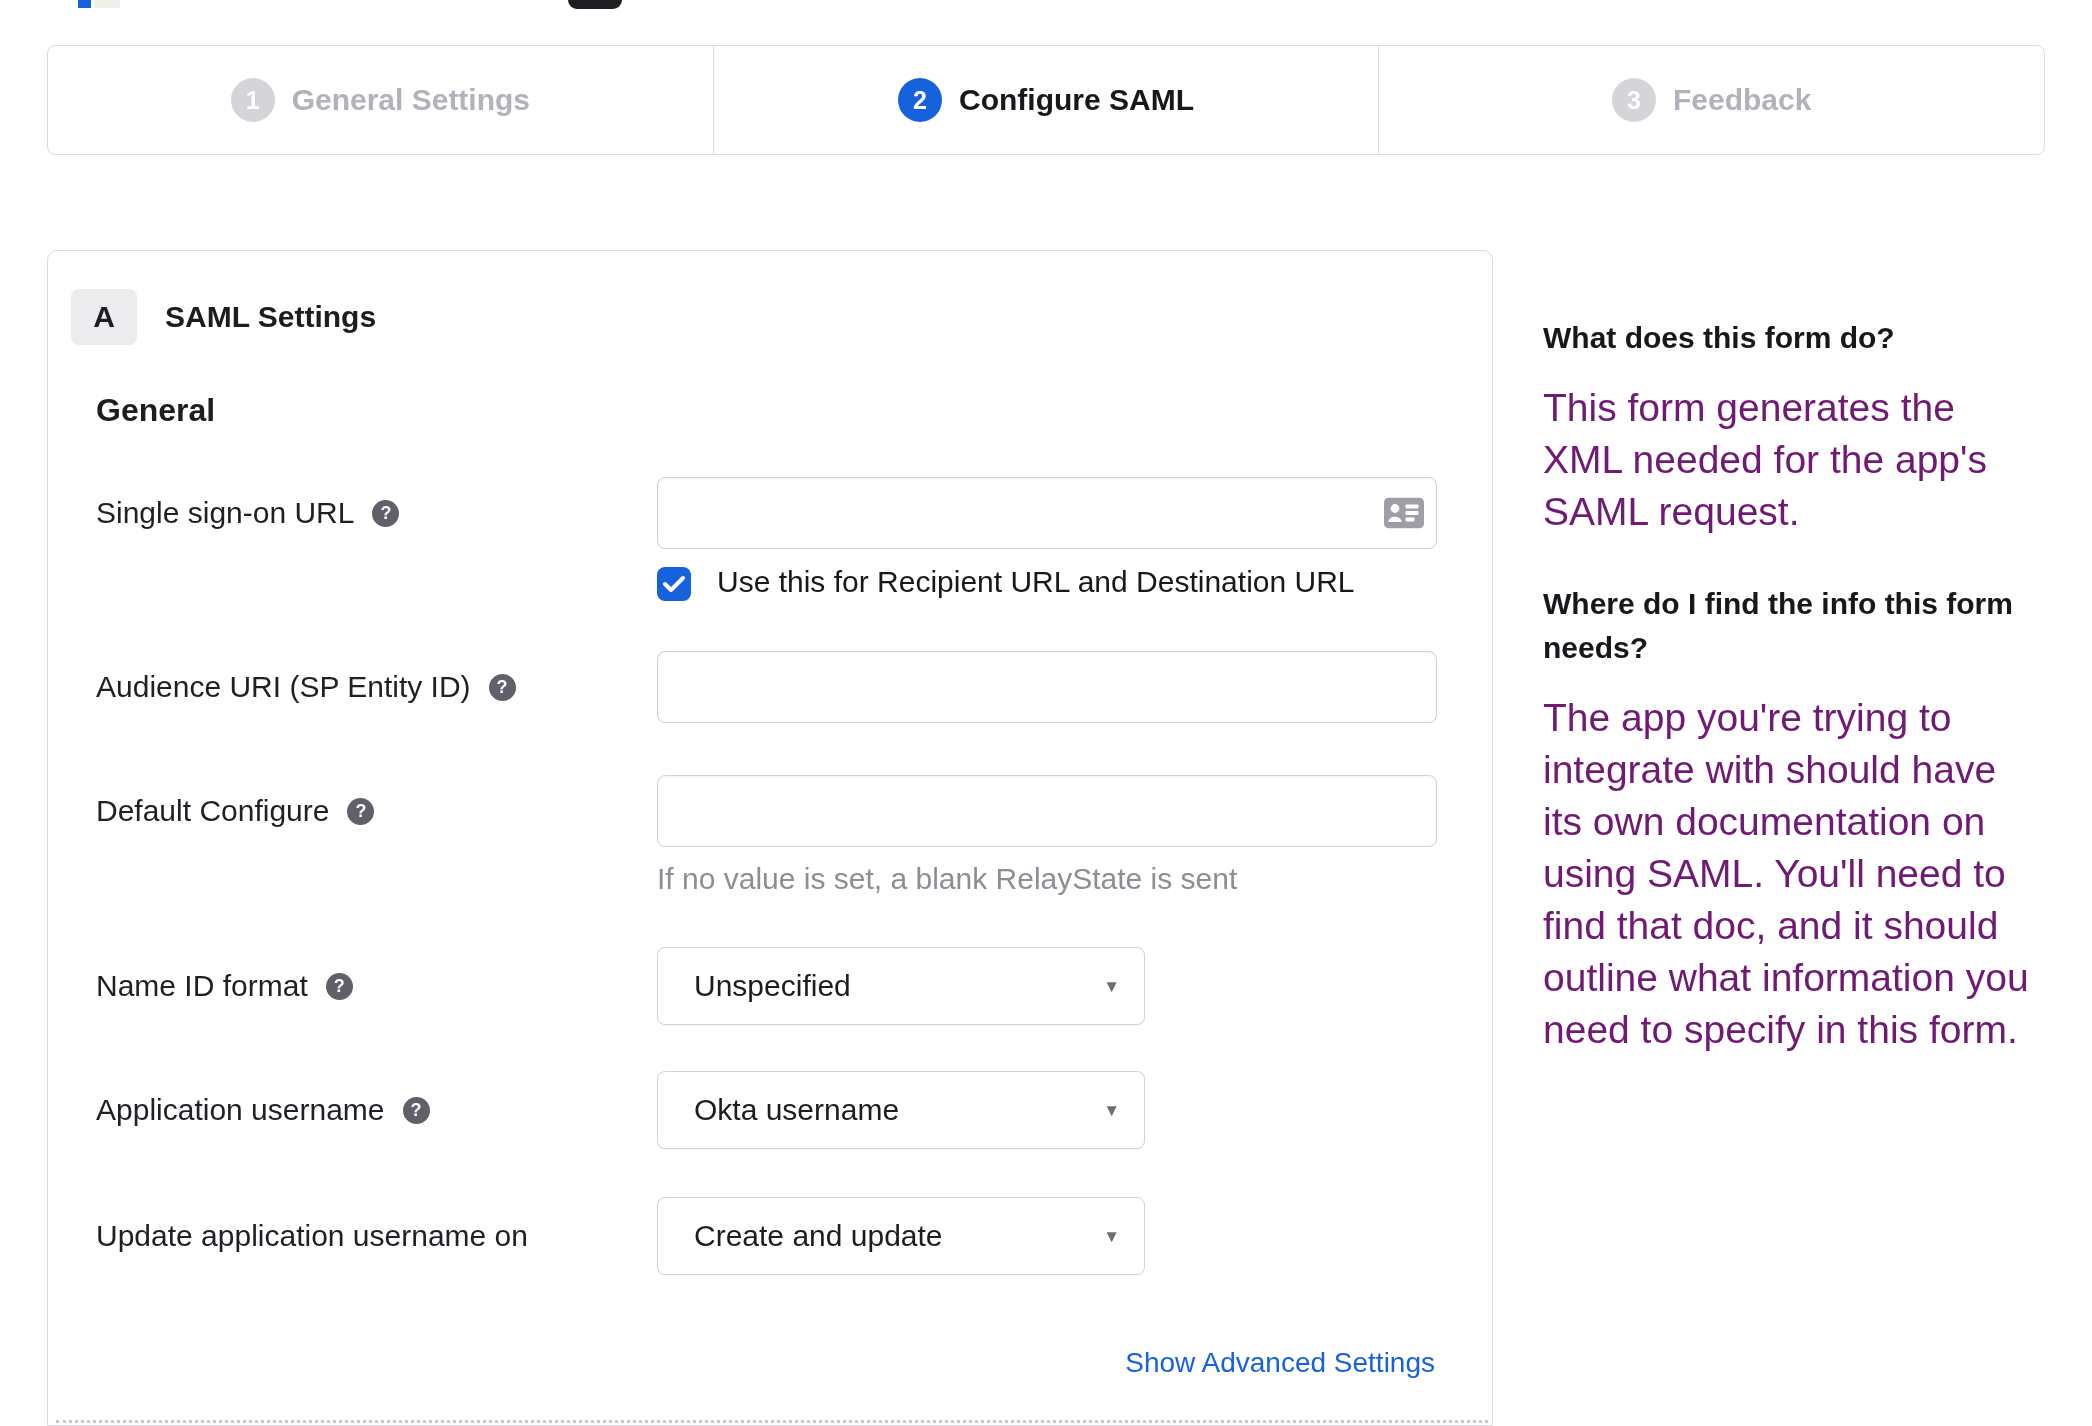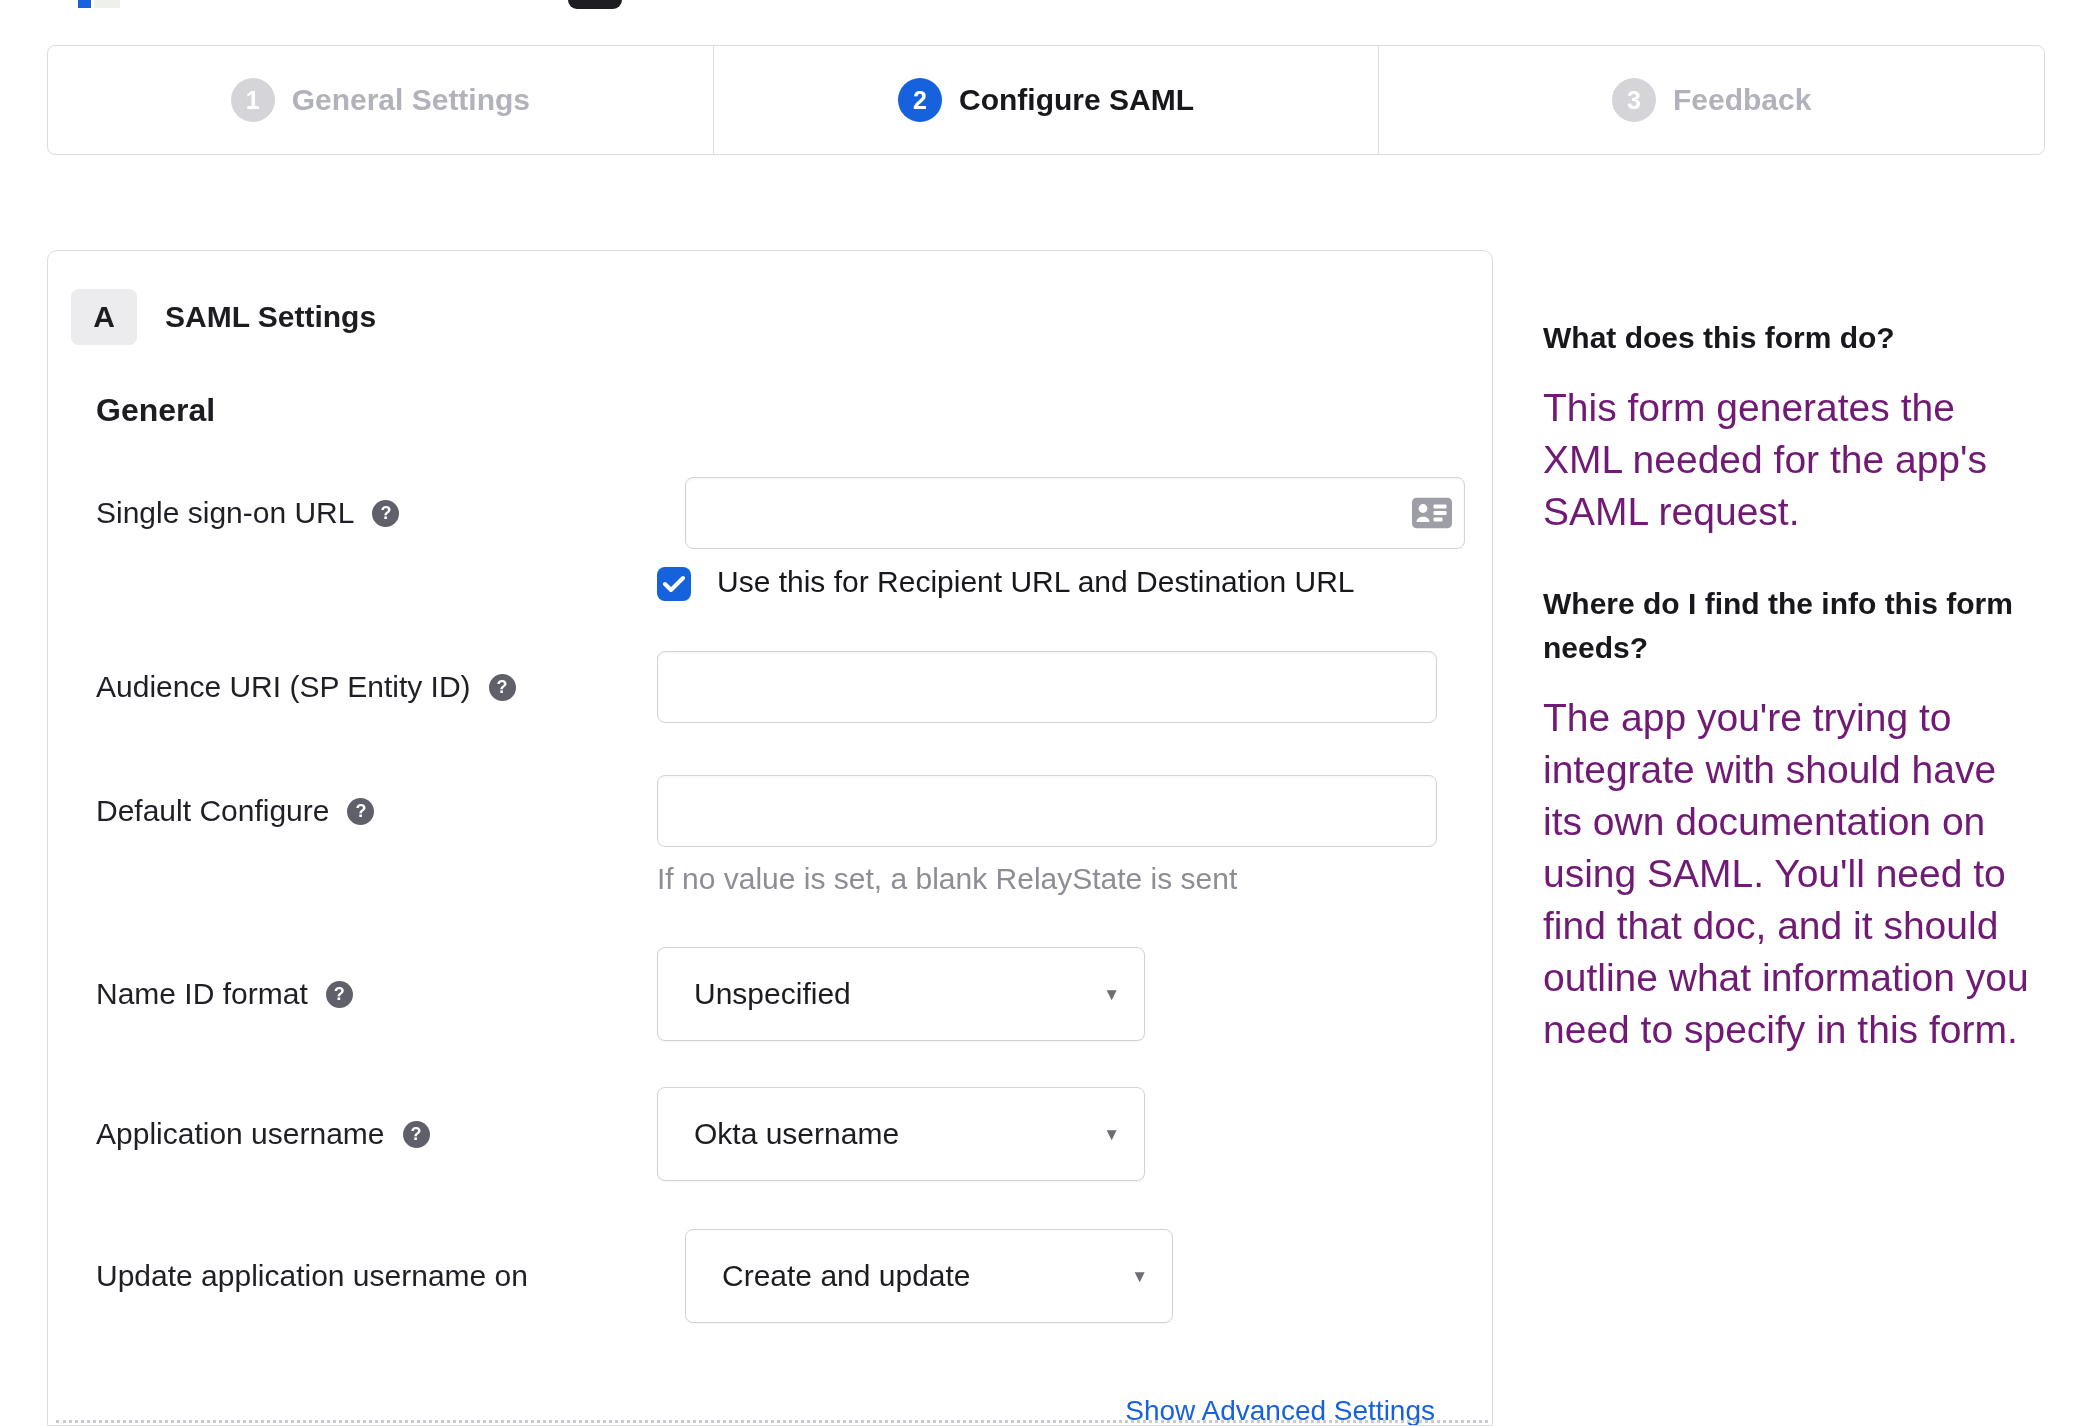--- a/index.html
+++ b/index.html
@@ -79,31 +79,31 @@
 
   .checkbox-row { margin:14px 0 0 609px; display:flex; align-items:flex-end; gap:26px; font-size:30px; color:#17171c; }
   .checkbox {
     width:34px; height:34px; background:#1662dd; border-radius:8px;
     display:flex; align-items:center; justify-content:center; flex:none; cursor:pointer;
   }
 
   .hint { margin:14px 0 0 609px; font-size:30px; color:#8d8d95; line-height:36px; }
 
   .select {
-    width:488px; height:94px;
+    width:488px; height:78px;
     border:1px solid #d2d2d8; border-radius:8px; background:#fff;
     display:flex; align-items:center; justify-content:space-between;
     padding:0 24px 0 36px; font-size:30px; color:#1d1d21;
     box-shadow:0 1px 2px rgba(0,0,0,0.04); cursor:pointer;
   }
   .caret { color:#6e6e73; font-size:17px; line-height:1; }
 
   .mt50 { margin-top:50px; }
   .mt52 { margin-top:52px; }
-  .mt48 { margin-top:48px;gap:28px; }
+  .mt48 { margin-top:48px; }
   .mt46 { margin-top:46px; }
 
   .advanced-row { margin:72px 57px 0 0; text-align:right; }
   .advanced-link { color:#1662dd; font-size:28px; font-weight:500; text-decoration:none; cursor:pointer; }
 
   .dashed-divider { position:absolute; bottom:2px; left:8px; right:4px; border-top:3px dotted #c9c9cf; }
 
   
   .aside { width:500px; margin-left:50px; padding-top:66px; }
   .aside-q { font-size:30px; font-weight:700; color:#17171c; line-height:44px; margin:0 0 22px 0; }

